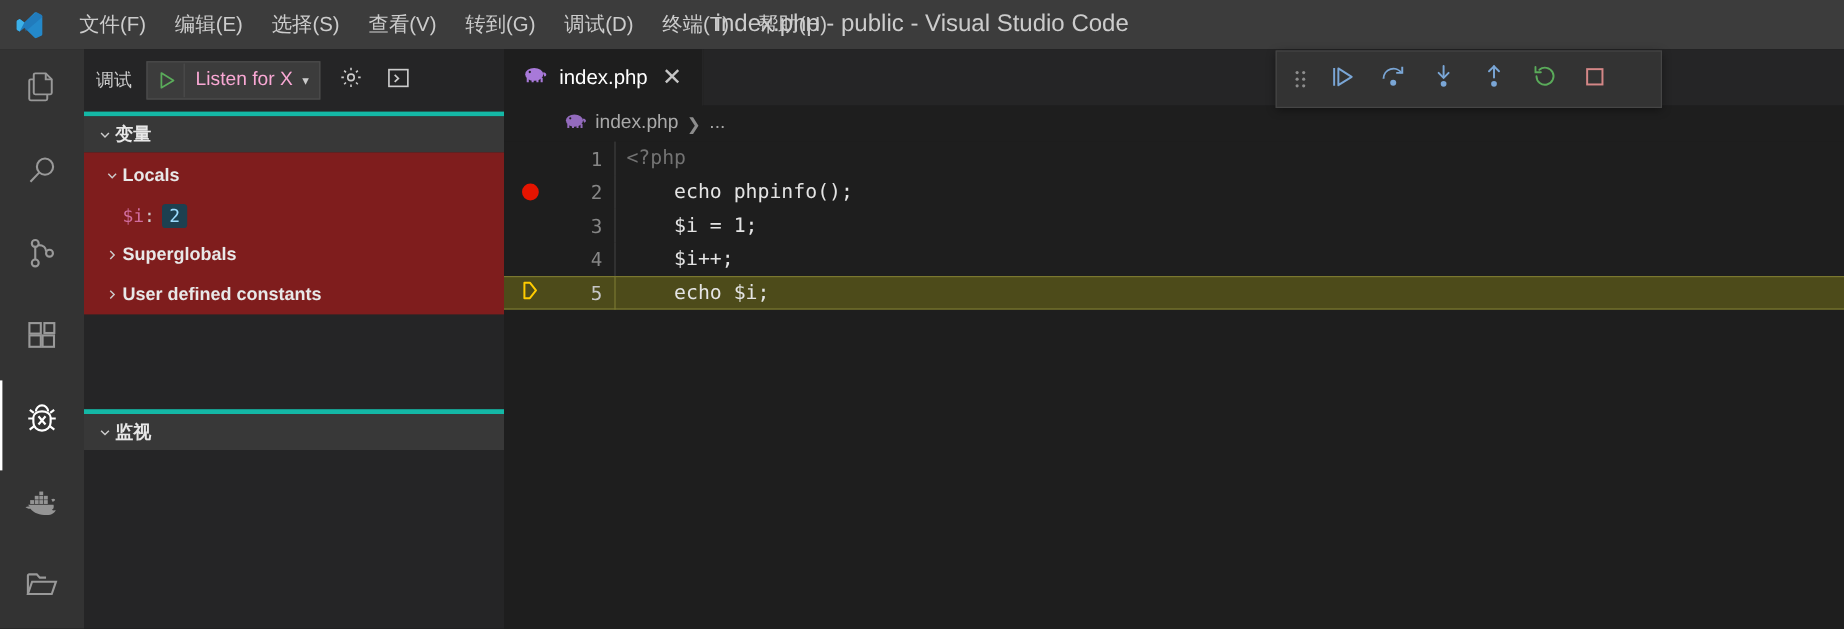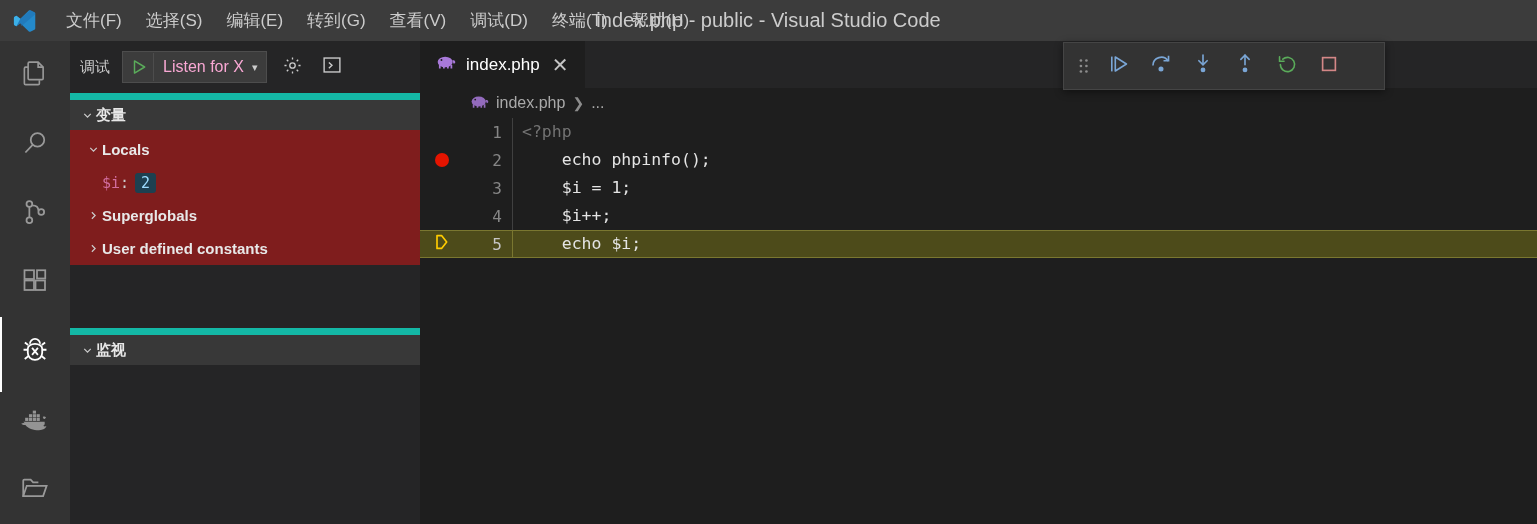--- a/index.html
+++ b/index.html
@@ -77,21 +77,21 @@
     font-size: 16px; color: #f9a8d4; padding: 0 8px 0 9px; line-height: 30px;
     white-space: nowrap; cursor: pointer;
   }
   .debug-caret { color: #cccccc; font-size: 11px; padding-right: 7px; cursor: pointer; }
   .hdr-icon-btn {
     width: 30px; height: 30px; margin-left: 10px;
     display: flex; align-items: center; justify-content: center; cursor: pointer;
   }
 
   .section {
-    border-top: 7px solid #14b8a6;
+    border-top: 4px solid #14b8a6;
   }
   .section-header {
     height: 30px; display: flex; align-items: center;
     background: #383838; padding-left: 8px;
     font-size: 15px; font-weight: bold; color: #e7e7e7;
     cursor: pointer;
   }
   .twisty {
     width: 18px; display: inline-flex; align-items: center; justify-content: center;
     color: #cccccc; flex: 0 0 18px;
@@ -103,21 +103,21 @@
     padding-left: 14px;
   }
   .tree-row.lvl2 { padding-left: 32px; }
   .tree-label-bold { font-weight: bold; color: #e8e8e8; }
   .var-name { color: #d16d9e; font-family: "DejaVu Sans Mono", monospace; font-size: 15px; }
   .var-colon { color: #cccccc; font-family: "DejaVu Sans Mono", monospace; font-size: 15px; margin-right: 6px;}
   .var-value {
     color: #9cdcfe; font-family: "DejaVu Sans Mono", monospace; font-size: 15px;
     background: #1d4050; border-radius: 3px; padding: 1px 6px;
   }
-  .watch-section { position: absolute; left: 0; top: 287px; width: 350px; }
+  .watch-section { position: absolute; left: 0; top: 300px; width: 350px; }
   .watch-body { height: 20px; background: #252526; }
 
   
   .editor { position: absolute; left: 420px; top: 41px; right: 0; bottom: 0; background: #1e1e1e; }
   .tabbar { height: 47px; background: #252526; display: flex; align-items: stretch; }
   .tab {
     display: flex; align-items: center; gap: 10px;
     padding: 0 14px 0 16px; background: #1e1e1e; color: #ffffff;
     font-size: 17px; cursor: pointer; position: relative;
     border-right: 1px solid #252526;
@@ -178,24 +178,24 @@
   <div class="titlebar">
     <div class="vscode-logo">
       <svg width="26" height="26" viewBox="0 0 24 24">
         <path d="M17.9 2.1 21.6 3.9c.5.2.8.7.8 1.2v13.8c0 .5-.3 1-.8 1.2l-3.7 1.8c-.5.2-1 .1-1.4-.2L8.6 14 5 16.8l-1.7-.9c-.4-.2-.6-.6-.6-1V9.1c0-.4.2-.8.6-1l1.7-.9L8.6 10l7.9-7.7c.4-.3.9-.4 1.4-.2z" fill="#2489ca"></path>
         <path d="M17.9 2.1 21.6 3.9c.5.2.8.7.8 1.2v.6L9.5 16.9 8.6 14 5 16.8l-1.7-.9c-.4-.2-.6-.6-.6-1v-.3l2.9-2.1 12.3-10.4z" fill="#1f6fb0" opacity="0.55"></path>
         <path d="M5 7.2 8.6 10 5 16.8l-1.7-.9c-.4-.2-.6-.6-.6-1V9.1c0-.4.2-.8.6-1L5 7.2z" fill="#3cb0e8"></path>
       </svg>
     </div>
     <div class="menu">
       <div class="menu-item">文件(F)</div>
+      <div class="menu-item">编辑(E)</div>
       <div class="menu-item">选择(S)</div>
-      <div class="menu-item">编辑(E)</div>
+      <div class="menu-item">查看(V)</div>
       <div class="menu-item">转到(G)</div>
-      <div class="menu-item">查看(V)</div>
       <div class="menu-item">调试(D)</div>
       <div class="menu-item">终端(T)</div>
       <div class="menu-item">帮助(H)</div>
     </div>
     <div class="win-title">index.php - public - Visual Studio Code</div>
   </div>
 
   <div class="activitybar">
 
     <div class="act-item">

